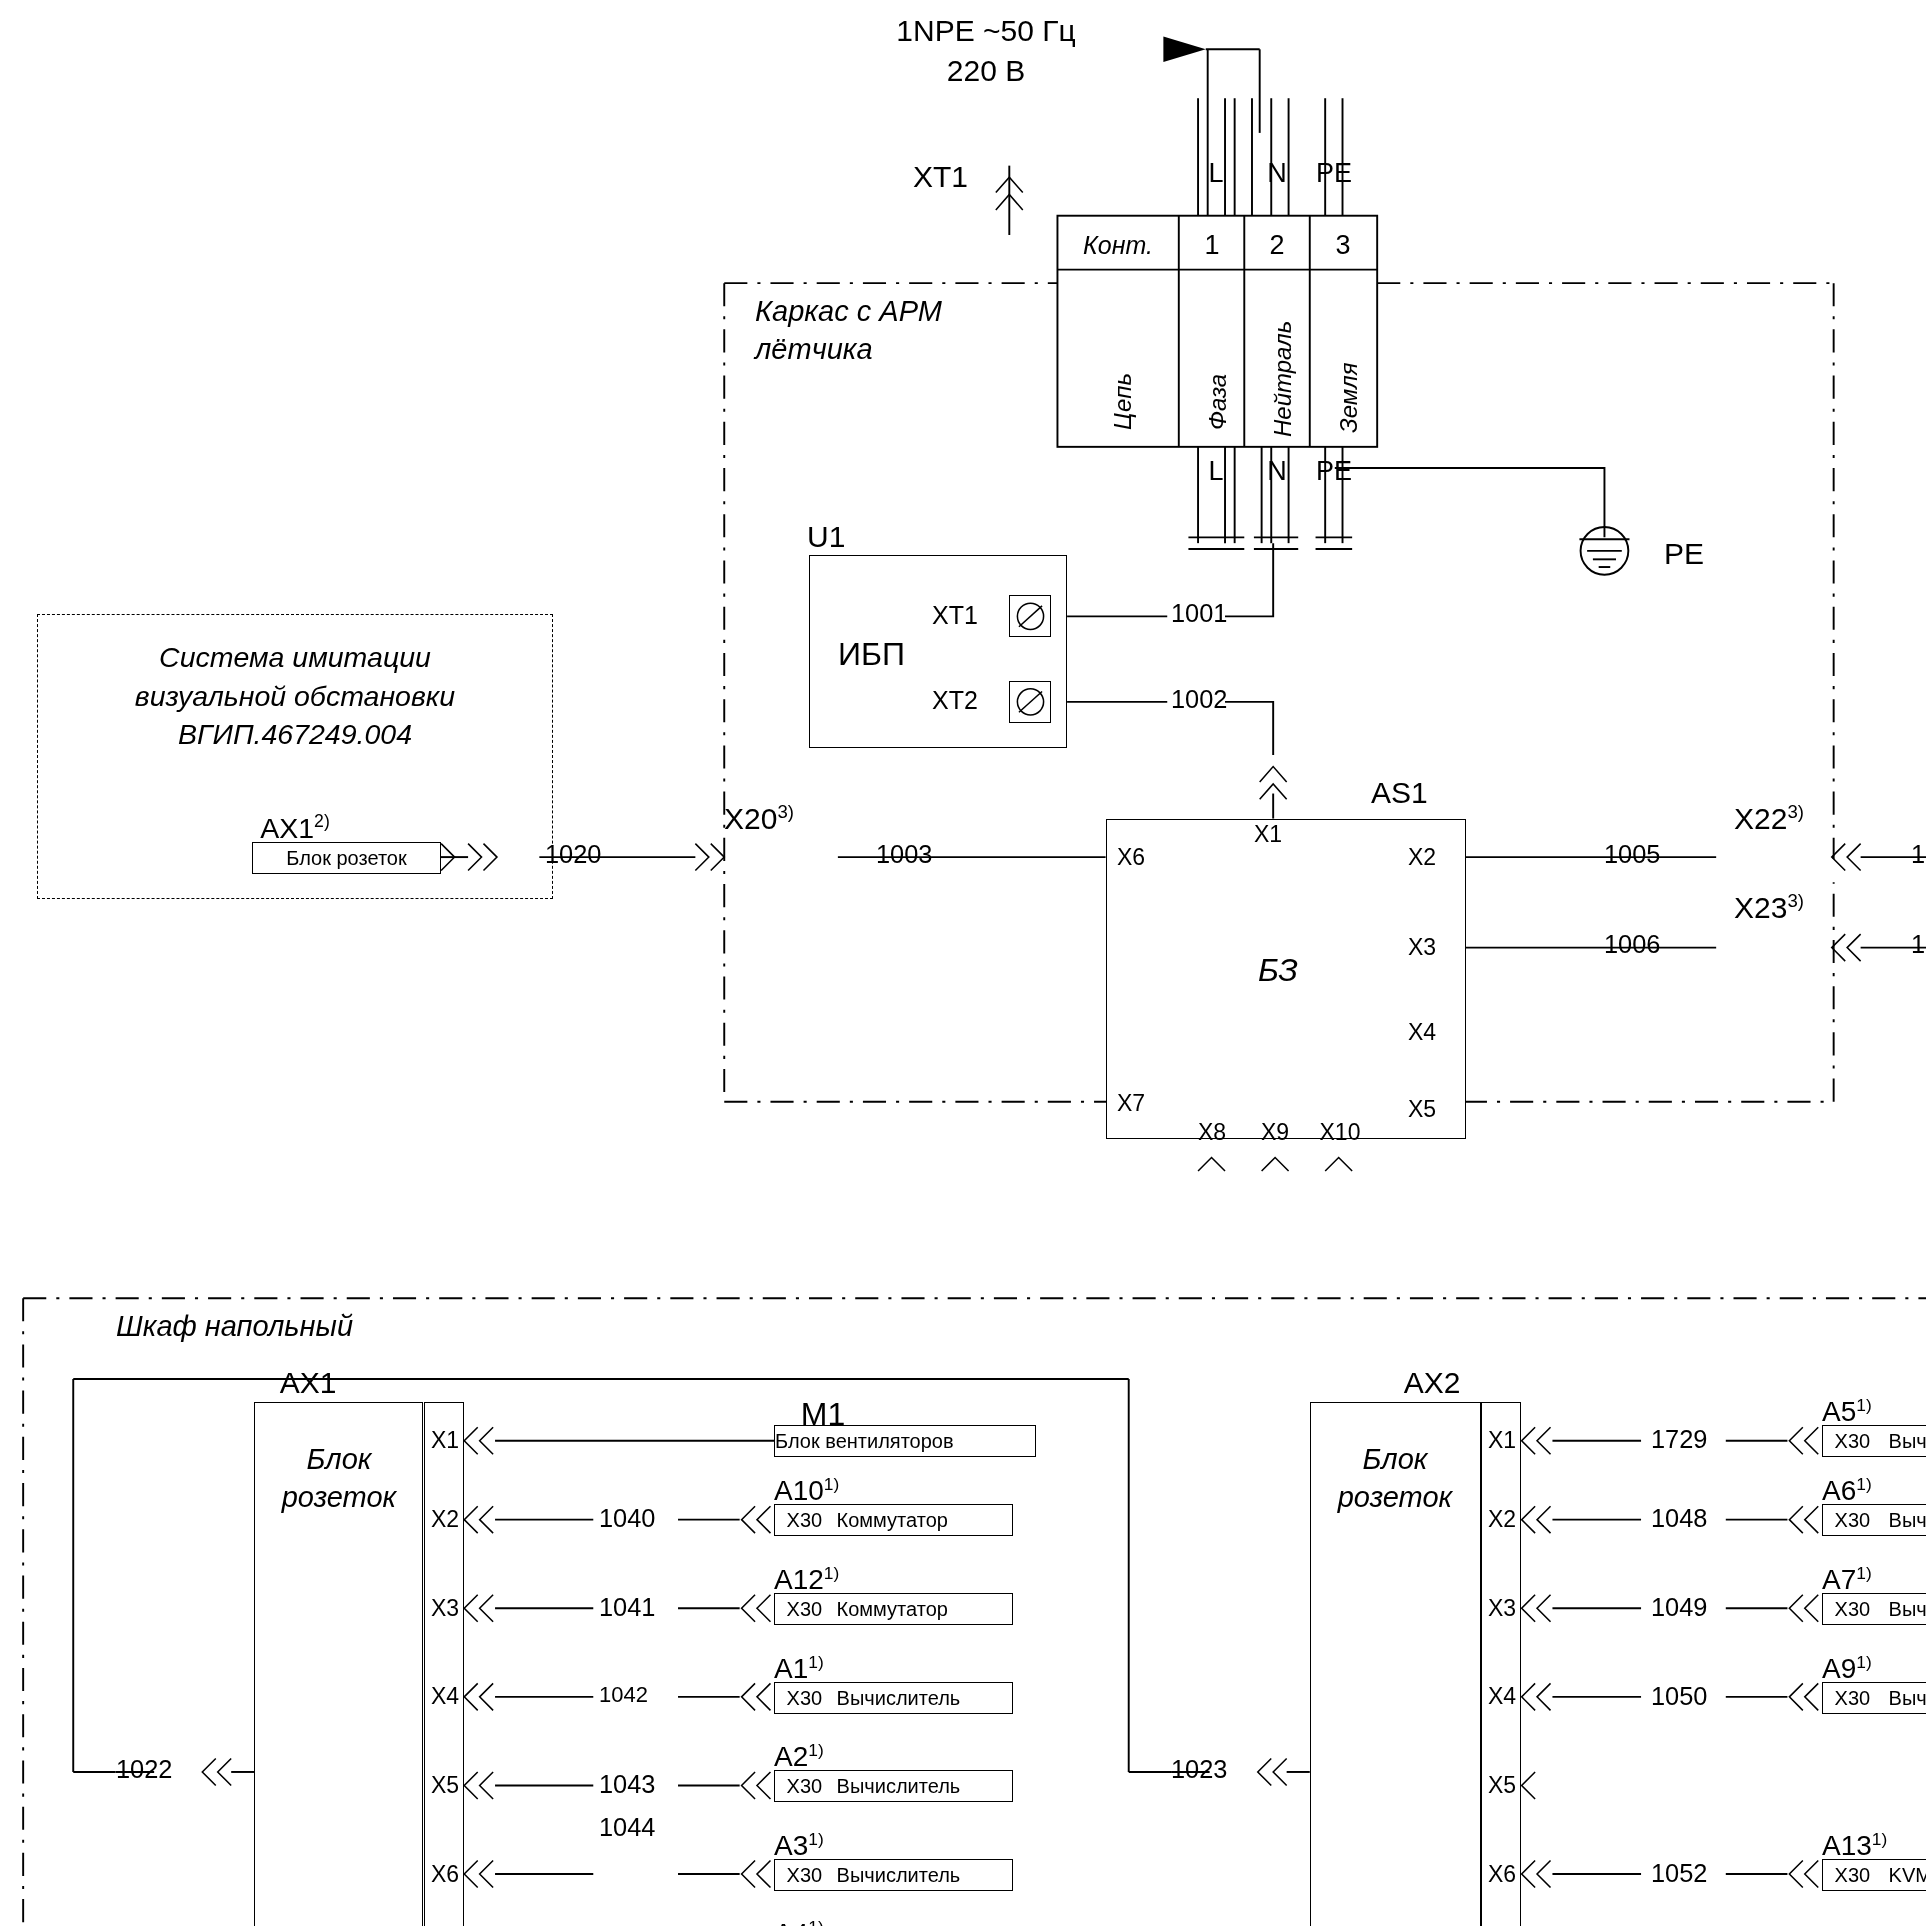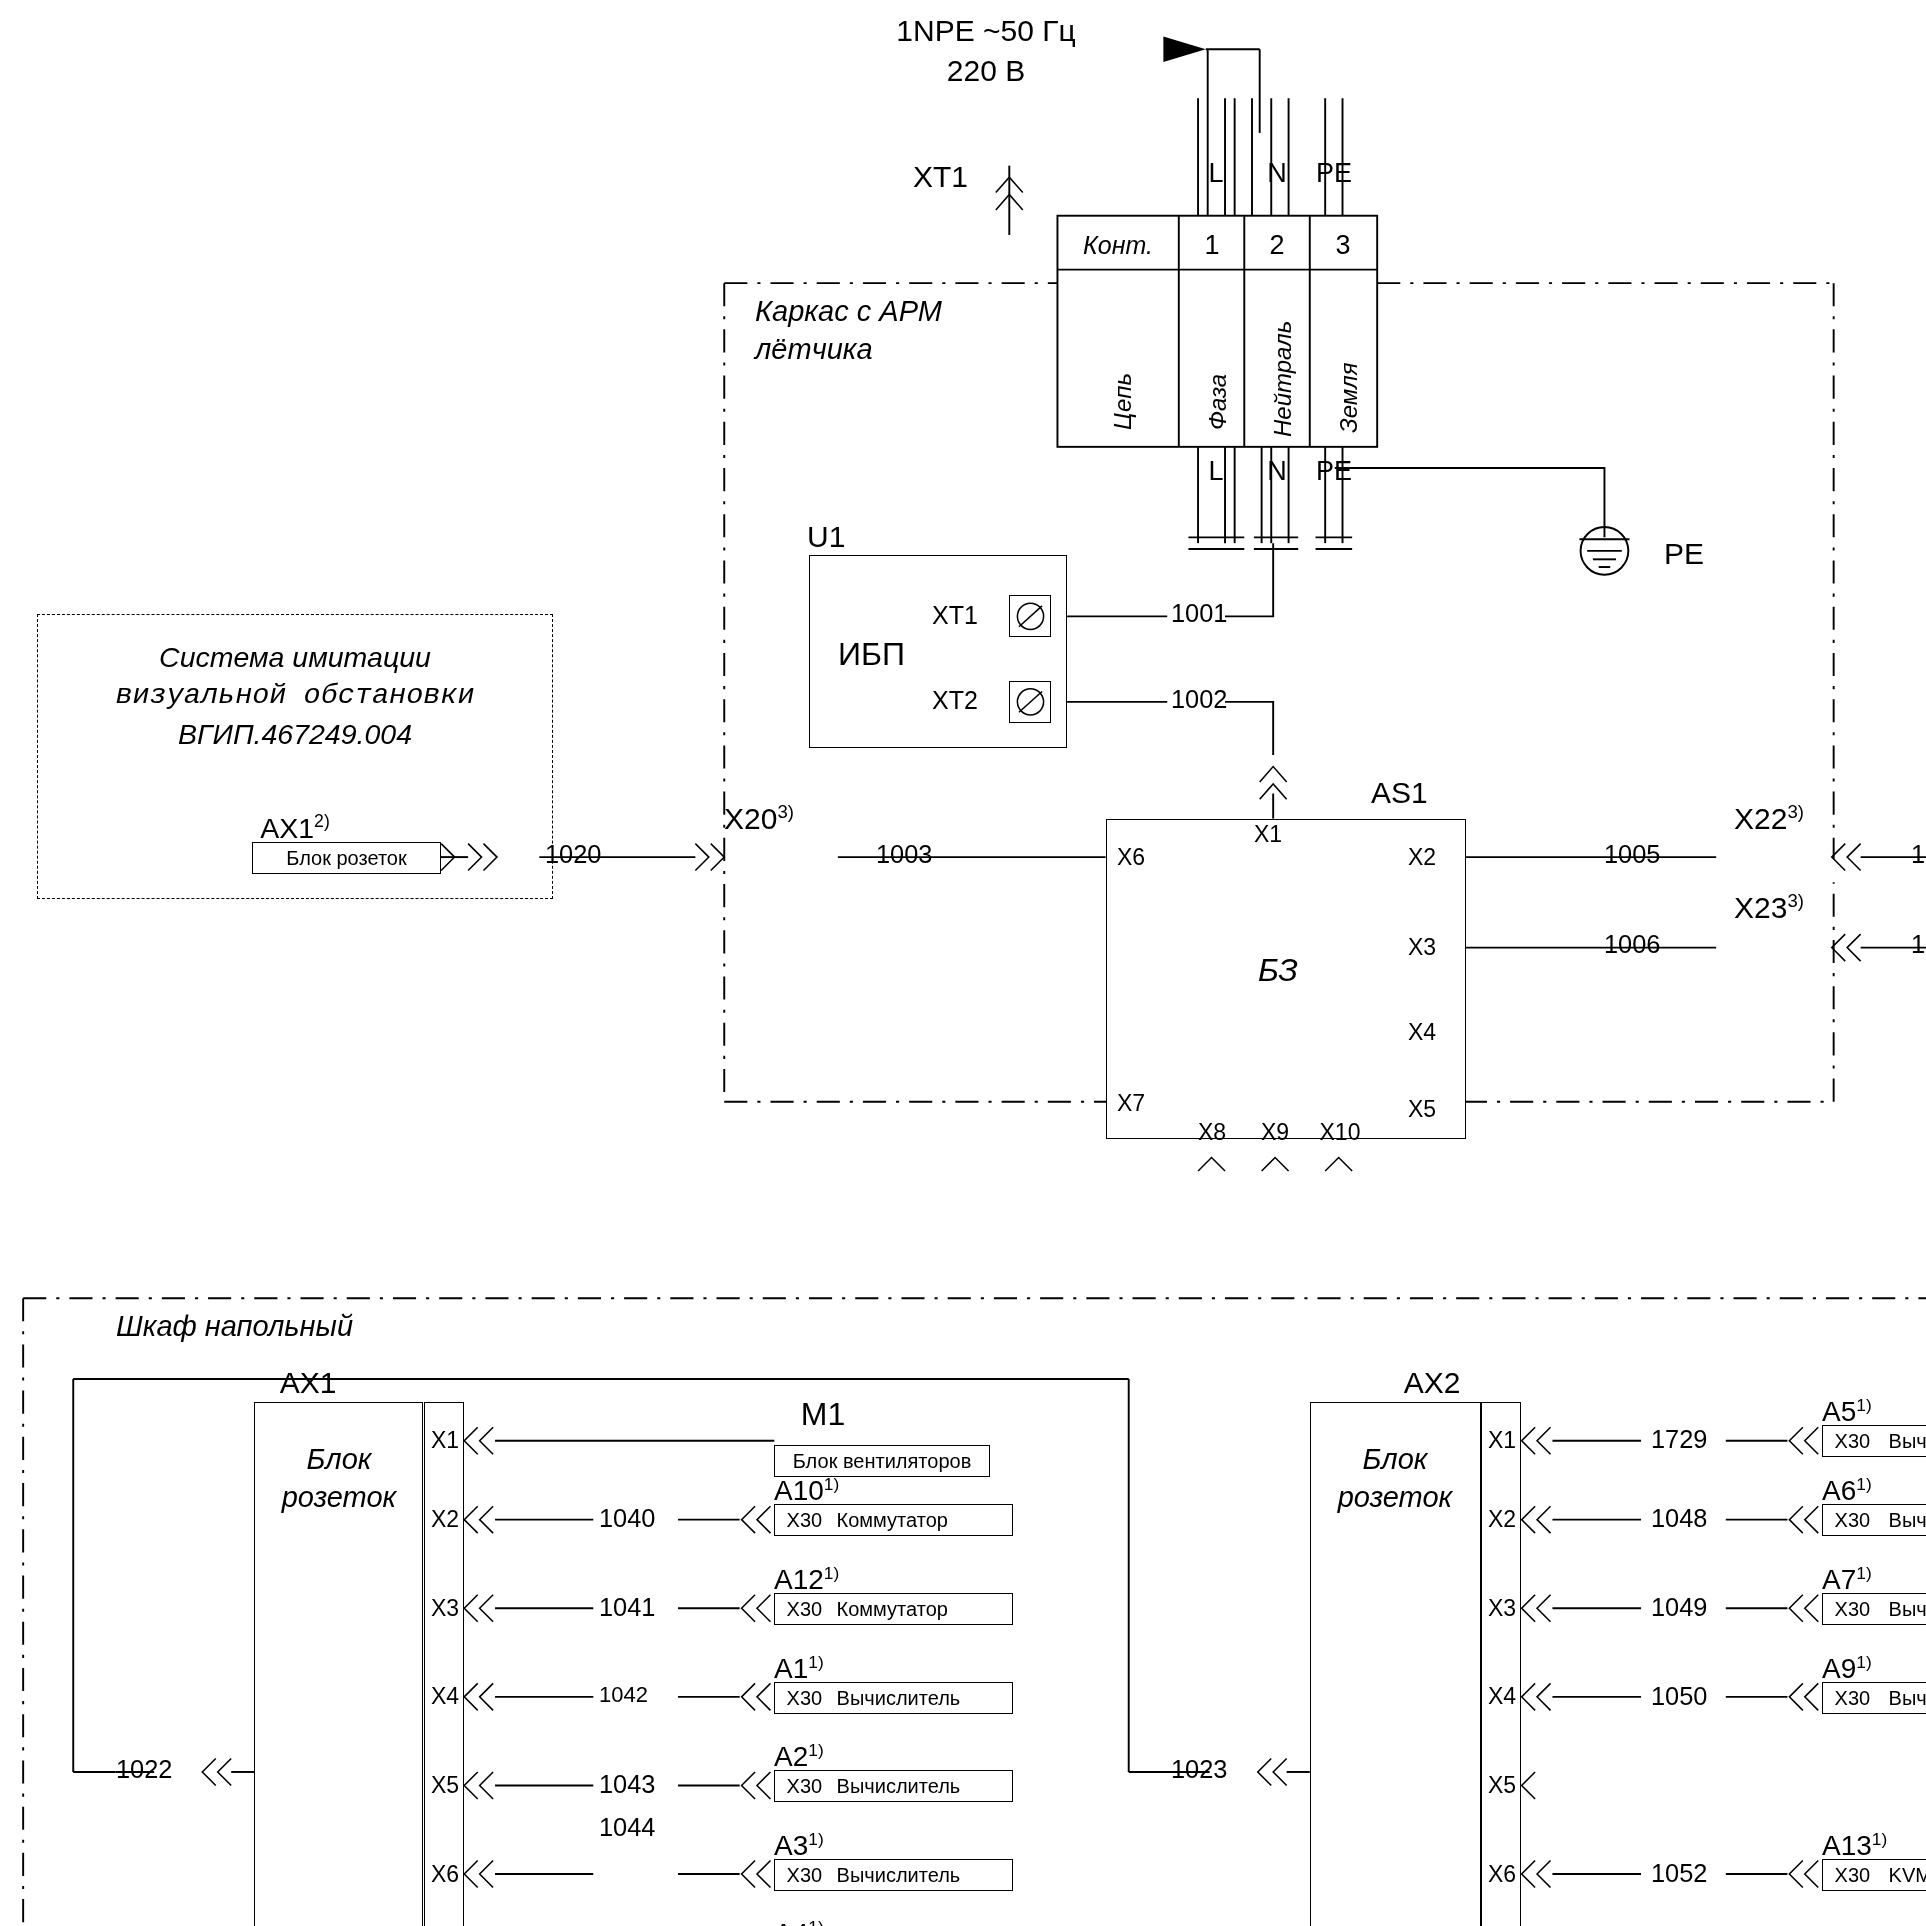--- a/index.html
+++ b/index.html
@@ -352,21 +352,21 @@
   <div class="txt" style="left:1408px; top:844px; font-size:23px;">X2</div>
   <div class="txt" style="left:1408px; top:934px; font-size:23px;">X3</div>
   <div class="txt" style="left:1408px; top:1019px; font-size:23px;">X4</div>
   <div class="txt" style="left:1408px; top:1096px; font-size:23px;">X5</div>
   <div class="txt ctr" style="left:1212px; top:1119px; font-size:23px;">X8</div>
   <div class="txt ctr" style="left:1275px; top:1119px; font-size:23px;">X9</div>
   <div class="txt ctr" style="left:1340px; top:1119px; font-size:23px;">X10</div>
 
   <div class="dashbox" style="left:37px; top:614px; width:516px; height:285px;"></div>
   <div class="txt ctr ital" style="left:295px; top:641px; font-size:28.5px;">Система имитации</div>
-  <div class="txt ctr ital" style="left:295px; top:680px; font-size:28.5px;font-family:Liberation Mono, monospace;">визуальной обстановки</div>
+  <div class="txt ctr ital" style="left:295px; top:680px; font-size:28.5px;">визуальной обстановки</div>
   <div class="txt ctr ital" style="left:295px; top:718px; font-size:28.5px;">ВГИП.467249.004</div>
   <div class="txt ctr" style="left:295px; top:811px; font-size:28.5px;">
     <span>AX1</span><span class="sup">2)</span>
   </div>
   <div class="smallbox" style="left:252px; top:842px; width:189px; height:32px; justify-content:center; font-size:20px;">
     <span>Блок розеток</span>
   </div>
   <div class="txt" style="left:545px; top:840px; font-size:25.4px;">1020</div>
 
   <div class="txt" style="left:724px; top:801px; font-size:30px;">
@@ -395,21 +395,21 @@
   <div class="txt" style="left:431px; top:1427px; font-size:23px;">X1</div>
   <div class="txt" style="left:431px; top:1506px; font-size:23px;">X2</div>
   <div class="txt" style="left:431px; top:1595px; font-size:23px;">X3</div>
   <div class="txt" style="left:431px; top:1683px; font-size:23px;">X4</div>
   <div class="txt" style="left:431px; top:1772px; font-size:23px;">X5</div>
   <div class="txt" style="left:431px; top:1861px; font-size:23px;">X6</div>
 
   <div class="txt" style="left:116px; top:1755px; font-size:25.4px;">1022</div>
 
   <div class="txt ctr" style="left:803px; top:1396px; font-size:32px;margin-left:20px;">M1</div>
-  <div class="smallbox" style="left:774px; top:1425px; width:216px; height:32px; justify-content:center; font-size:20px;margin-top:20px;">
+  <div class="smallbox" style="left:774px; top:1425px; width:262px; height:32px; font-size:20px;">
     <span>Блок вентиляторов</span>
   </div>
 
   <div class="txt" style="left:774px; top:1475px; font-size:28px;">
     <span>A10</span><span class="sup">1)</span>
   </div>
   <div class="smallbox" style="left:774px; top:1504px; width:239px; height:32px; font-size:20px; padding-left:11.6px;">
     <span style="min-width:50px;">X30</span>
     <span>Коммутатор</span>
   </div>

